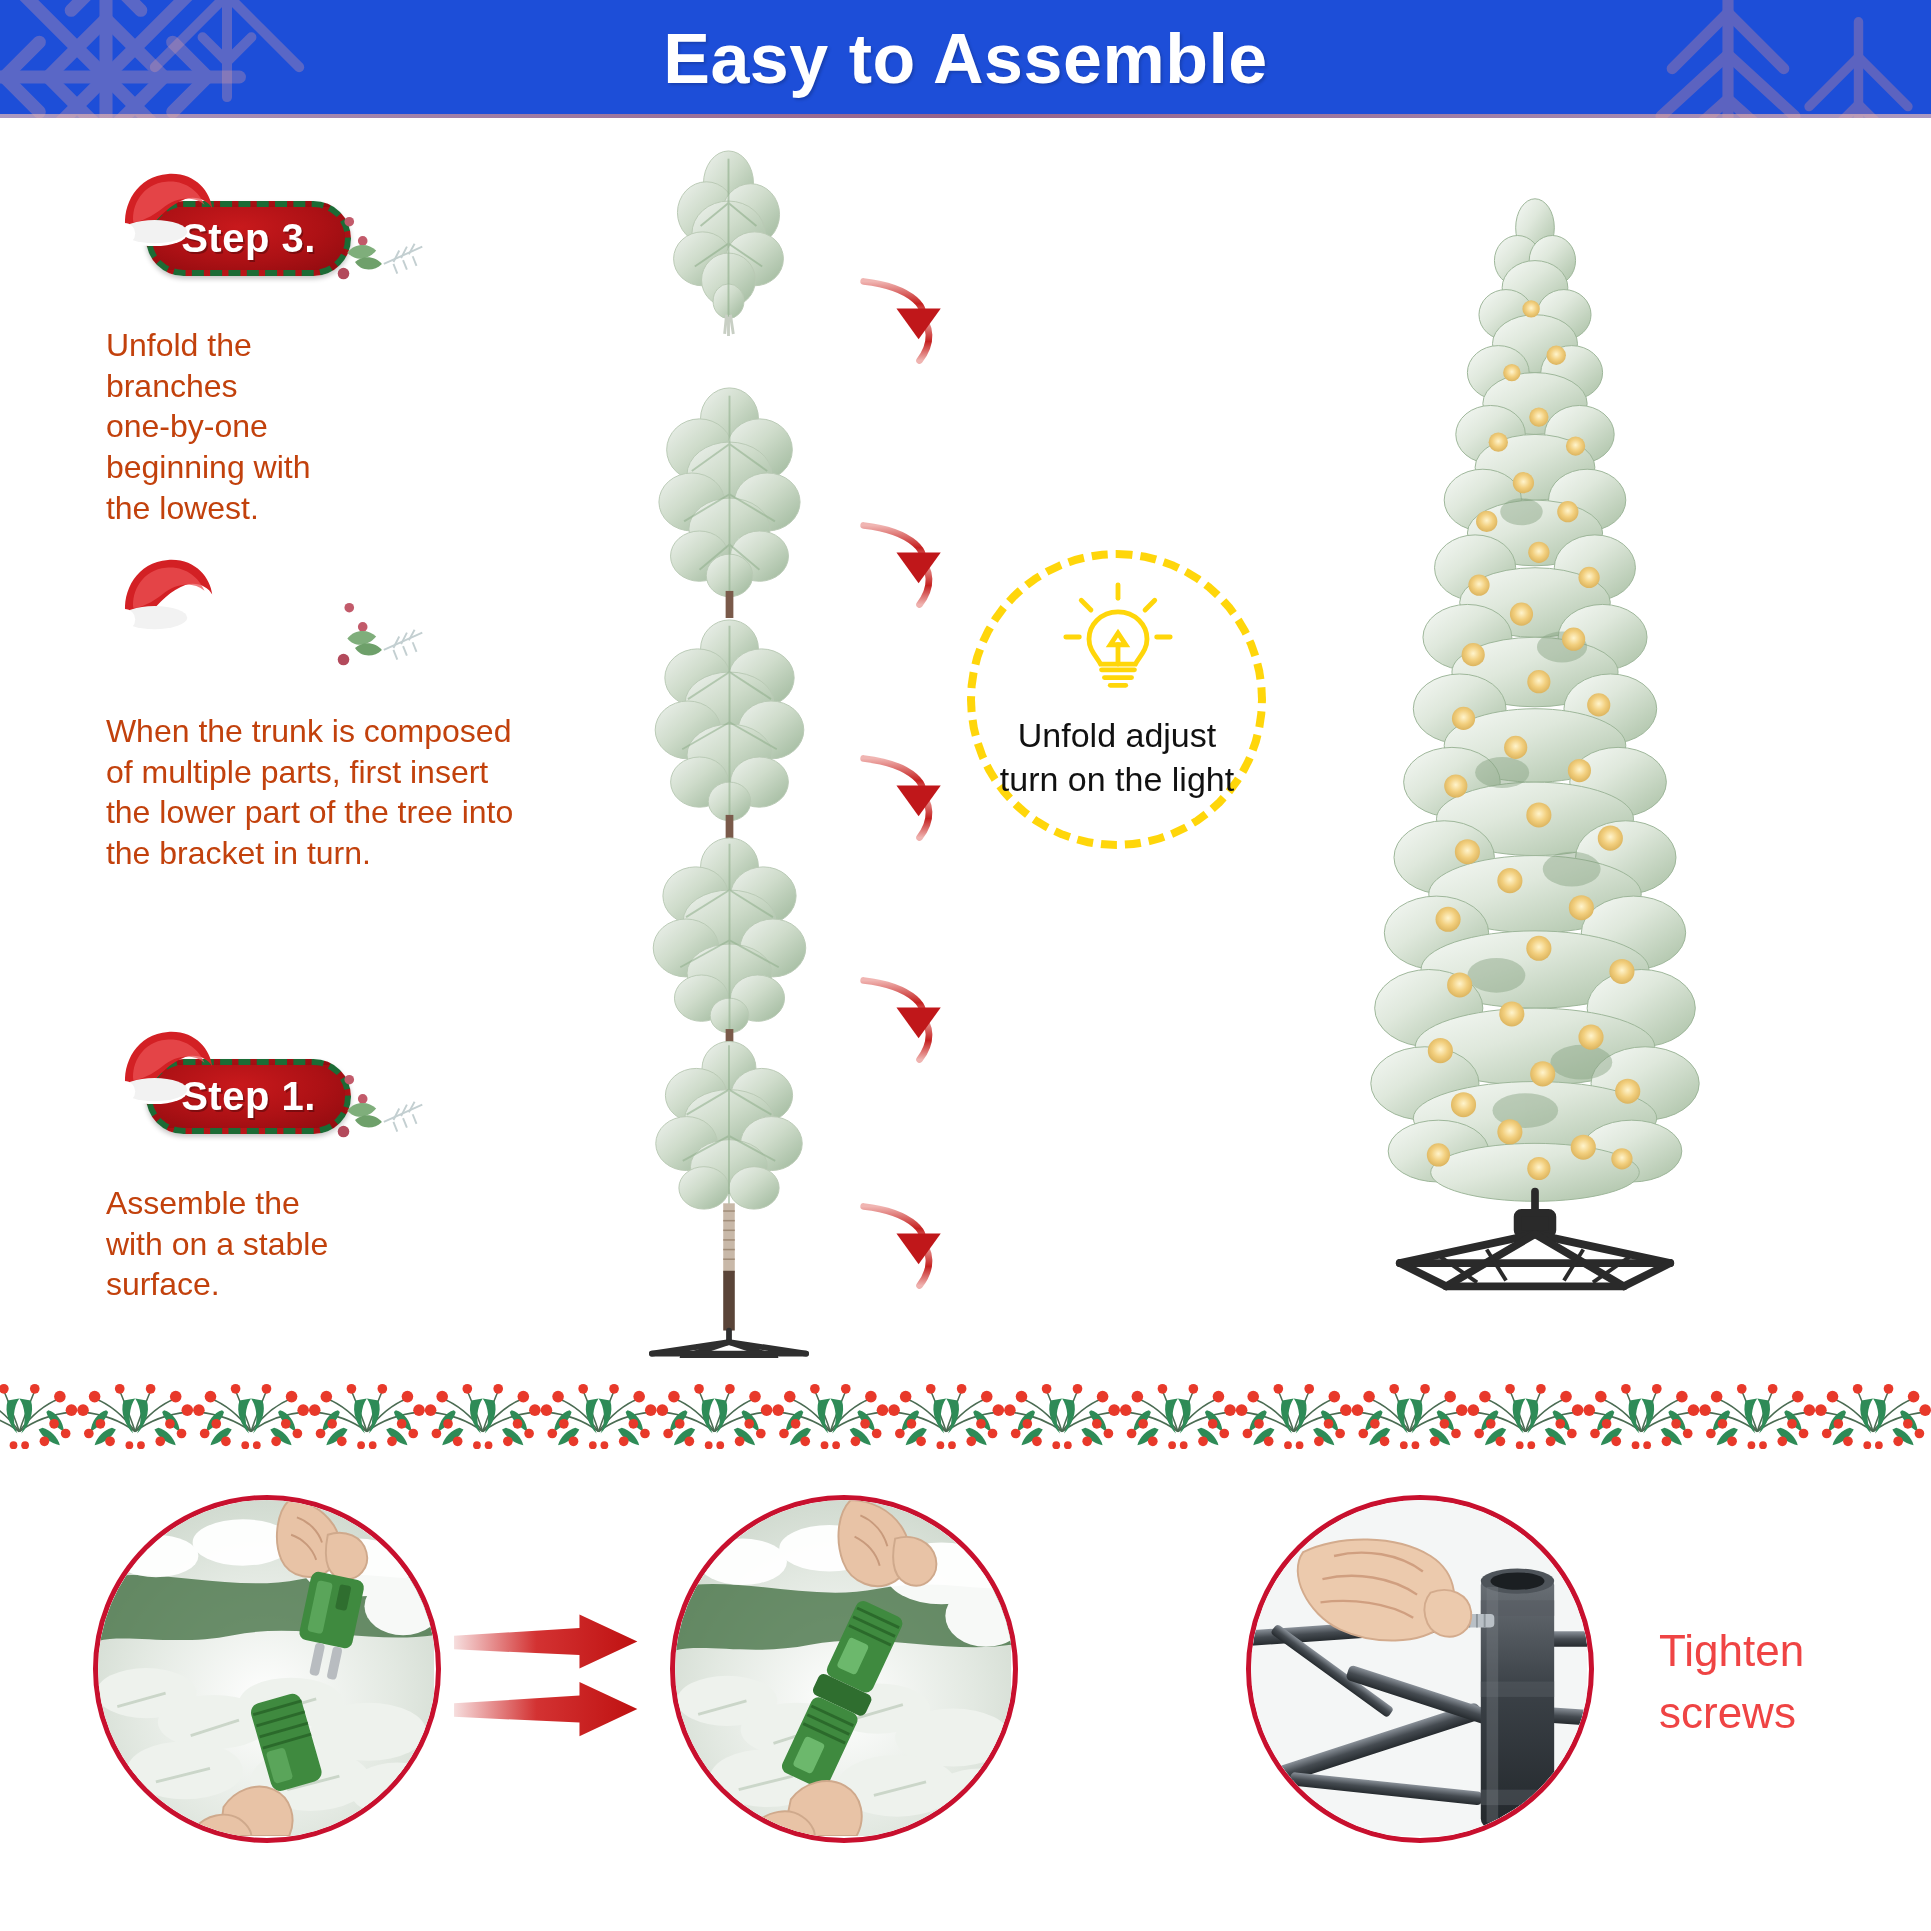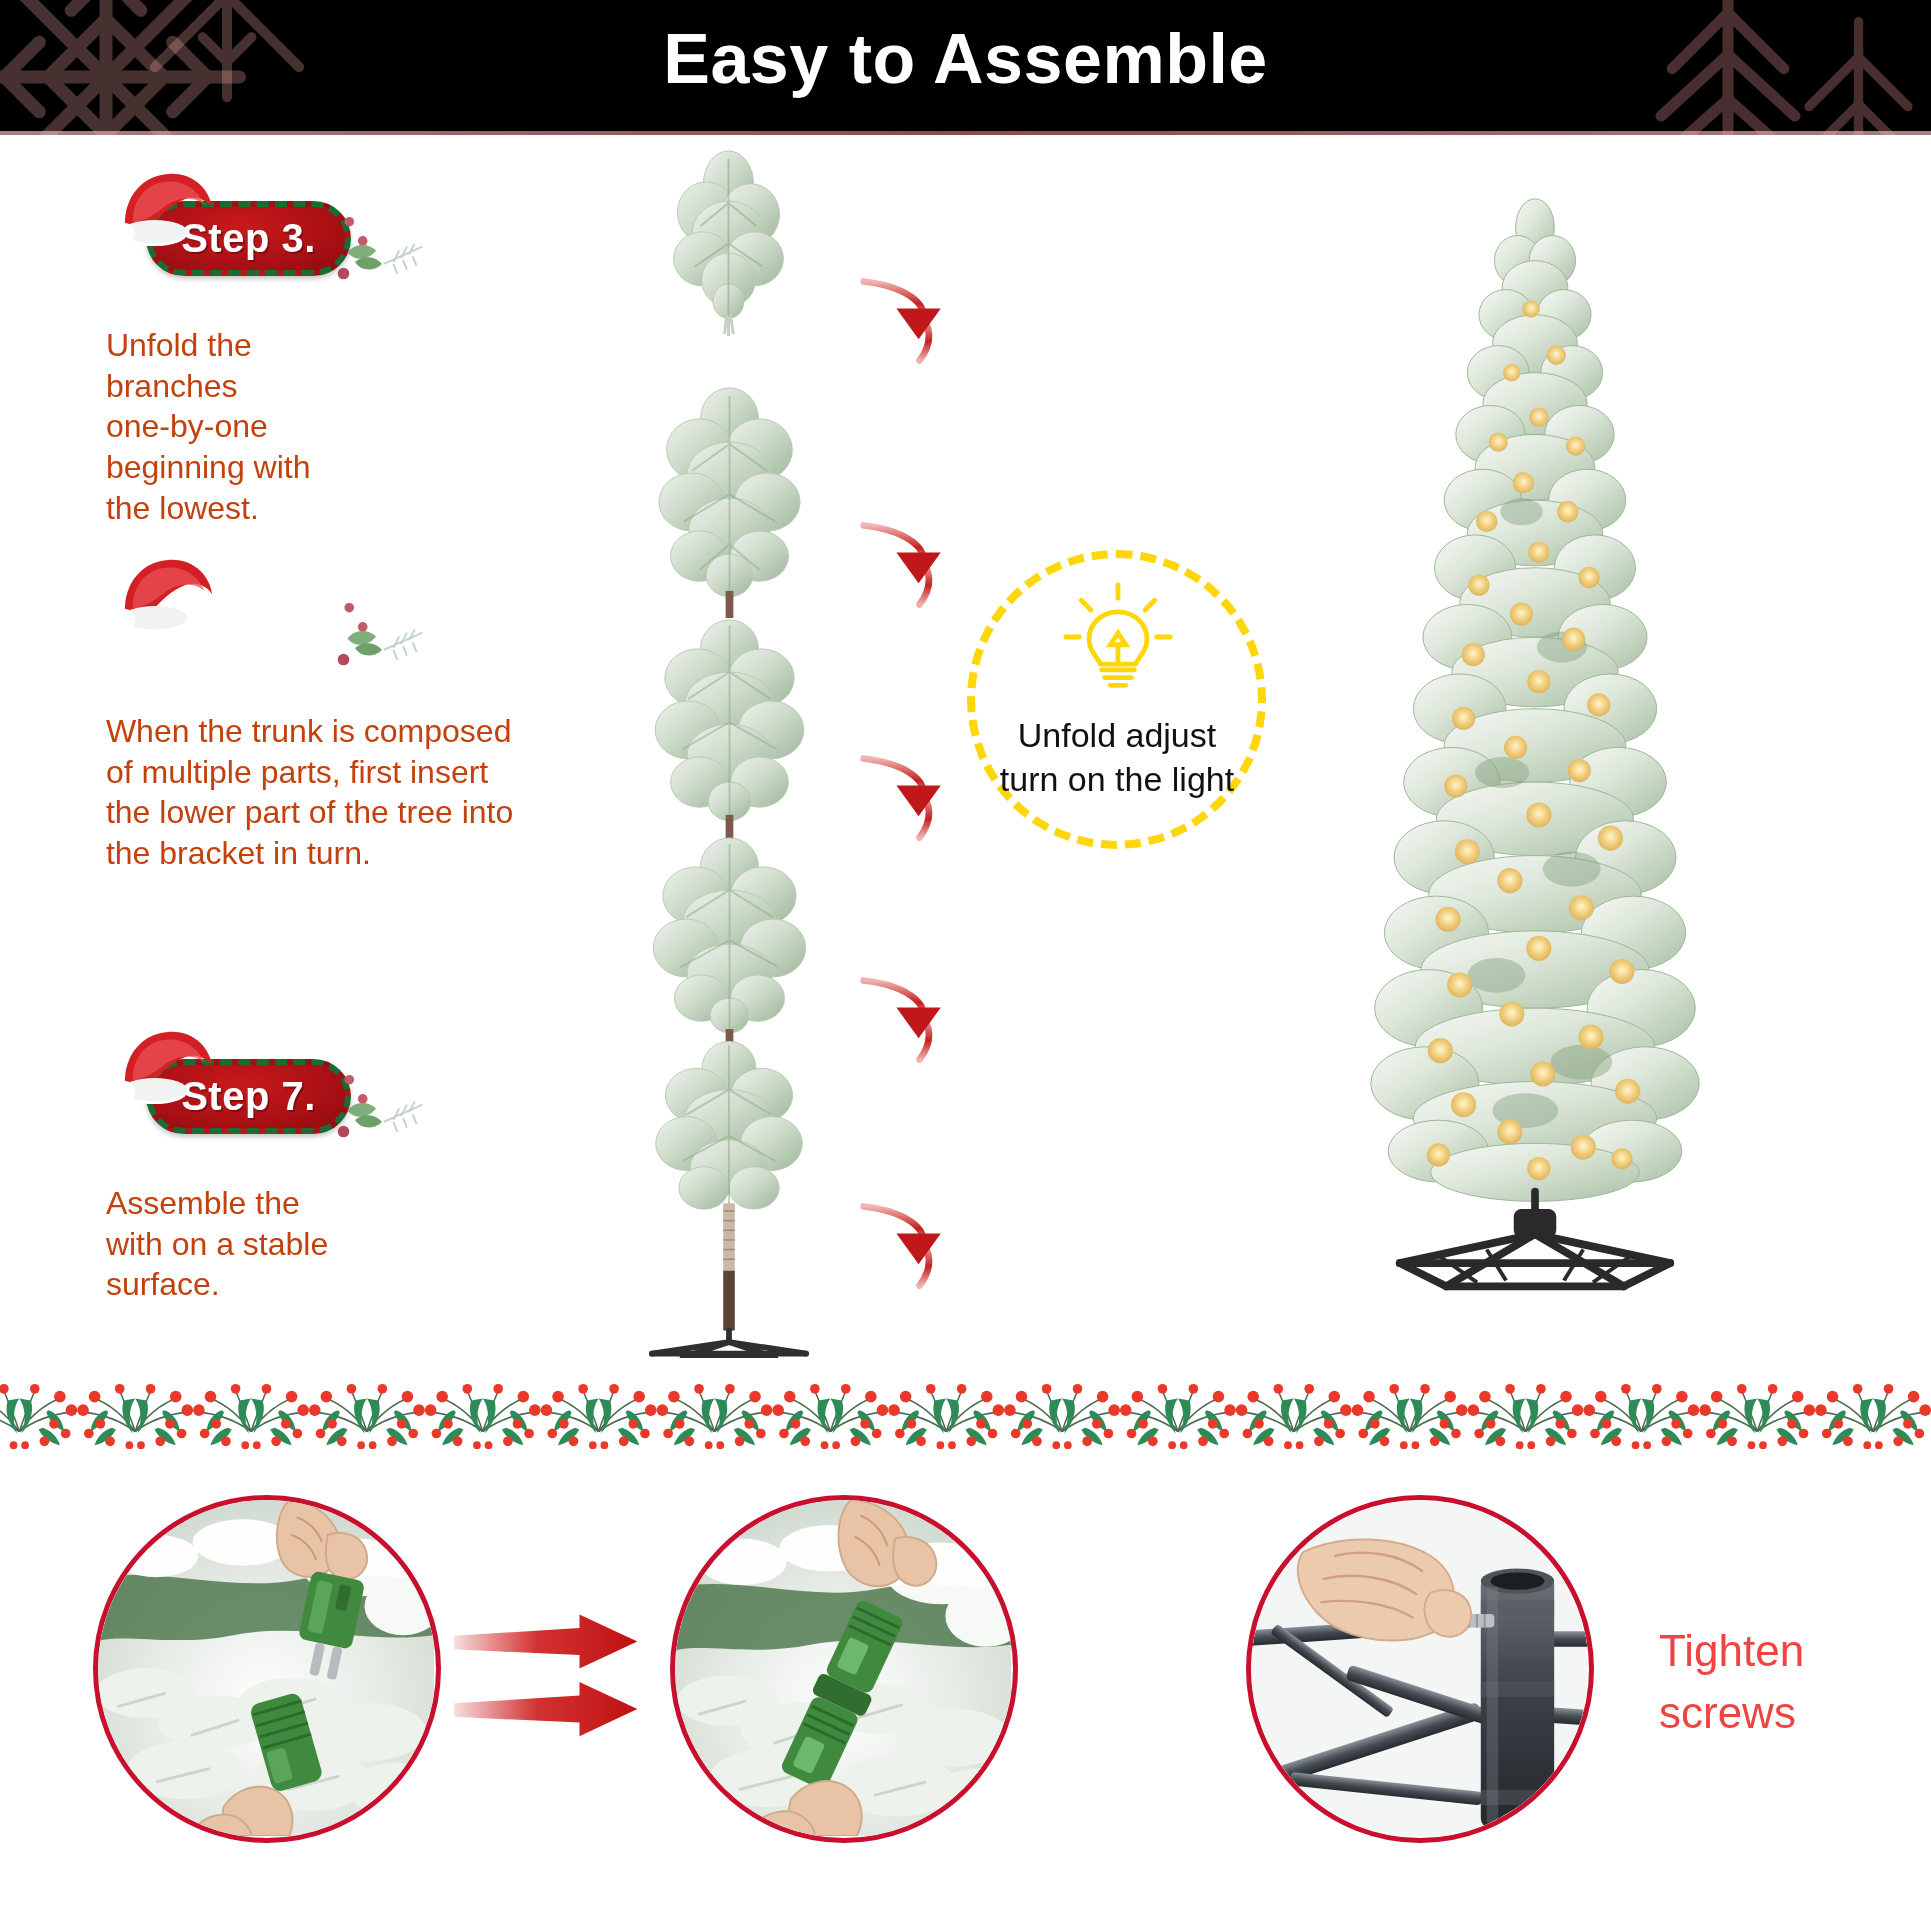--- a/index.html
+++ b/index.html
@@ -6,22 +6,22 @@
   html, body {
     width: 1931px; height: 1931px;
     background: #ffffff;
     font-family: "Liberation Sans", sans-serif;
     overflow: hidden;
   }
   #page { position: relative; width: 1931px; height: 1931px; background: #fff; }
 
   
   .header {
-    position: absolute; left: 0; top: 0; width: 1931px; height: 135px;
-    background: #000000;
+    position: absolute; left: 0; top: 0; width: 1931px; height: 118px;
+    background: #1d4ed8;
     overflow: hidden;
   }
   .header-title {
     position: relative; z-index: 4;
     width: 100%; text-align: center;
     font-size: 70px; font-weight: bold; color: #ffffff;
     line-height: 118px; letter-spacing: 0.5px;
     text-shadow: 1.9px 1.9px 2.9px rgba(0,0,0,.18);
   }
   .hdr-snow {
@@ -237,21 +237,21 @@
     </div>
     <div class="step-text justified">When the trunk is composed
 of multiple parts, first insert
 the lower part of the tree into
 the bracket in turn.</div>
   </div>
 
   <div class="step-block" style="left:102px; top:1047px;">
     <div class="badge-wrap">
       <div class="badge">
-        <span class="badge-label">Step 7.</span>
+        <span class="badge-label">Step 1.</span>
       </div>
       <svg class="santa-hat" viewBox="0 0 106 92">
         <path d="M10 66 C6 40 22 10 54 8 C82 6 98 26 100 44 C96 36 84 30 72 34 C58 39 44 52 34 66 Z" fill="#d32024"></path>
         <path d="M18 58 C16 40 28 18 52 16 C72 14 86 26 92 40 C80 30 62 32 48 44 C38 52 26 58 18 58 Z" fill="#ea5053" opacity=".75"></path>
         <ellipse cx="40" cy="70" rx="34" ry="13" fill="#ffffff"></ellipse>
         <ellipse cx="40" cy="68" rx="34" ry="12" fill="#f2f2f2"></ellipse>
         <circle cx="9" cy="70" r="11" fill="#ffffff"></circle>
       </svg>
       <svg class="holly-deco" viewBox="0 0 104 76">
         <circle cx="20" cy="8" r="5" fill="#c25a6a"></circle>

